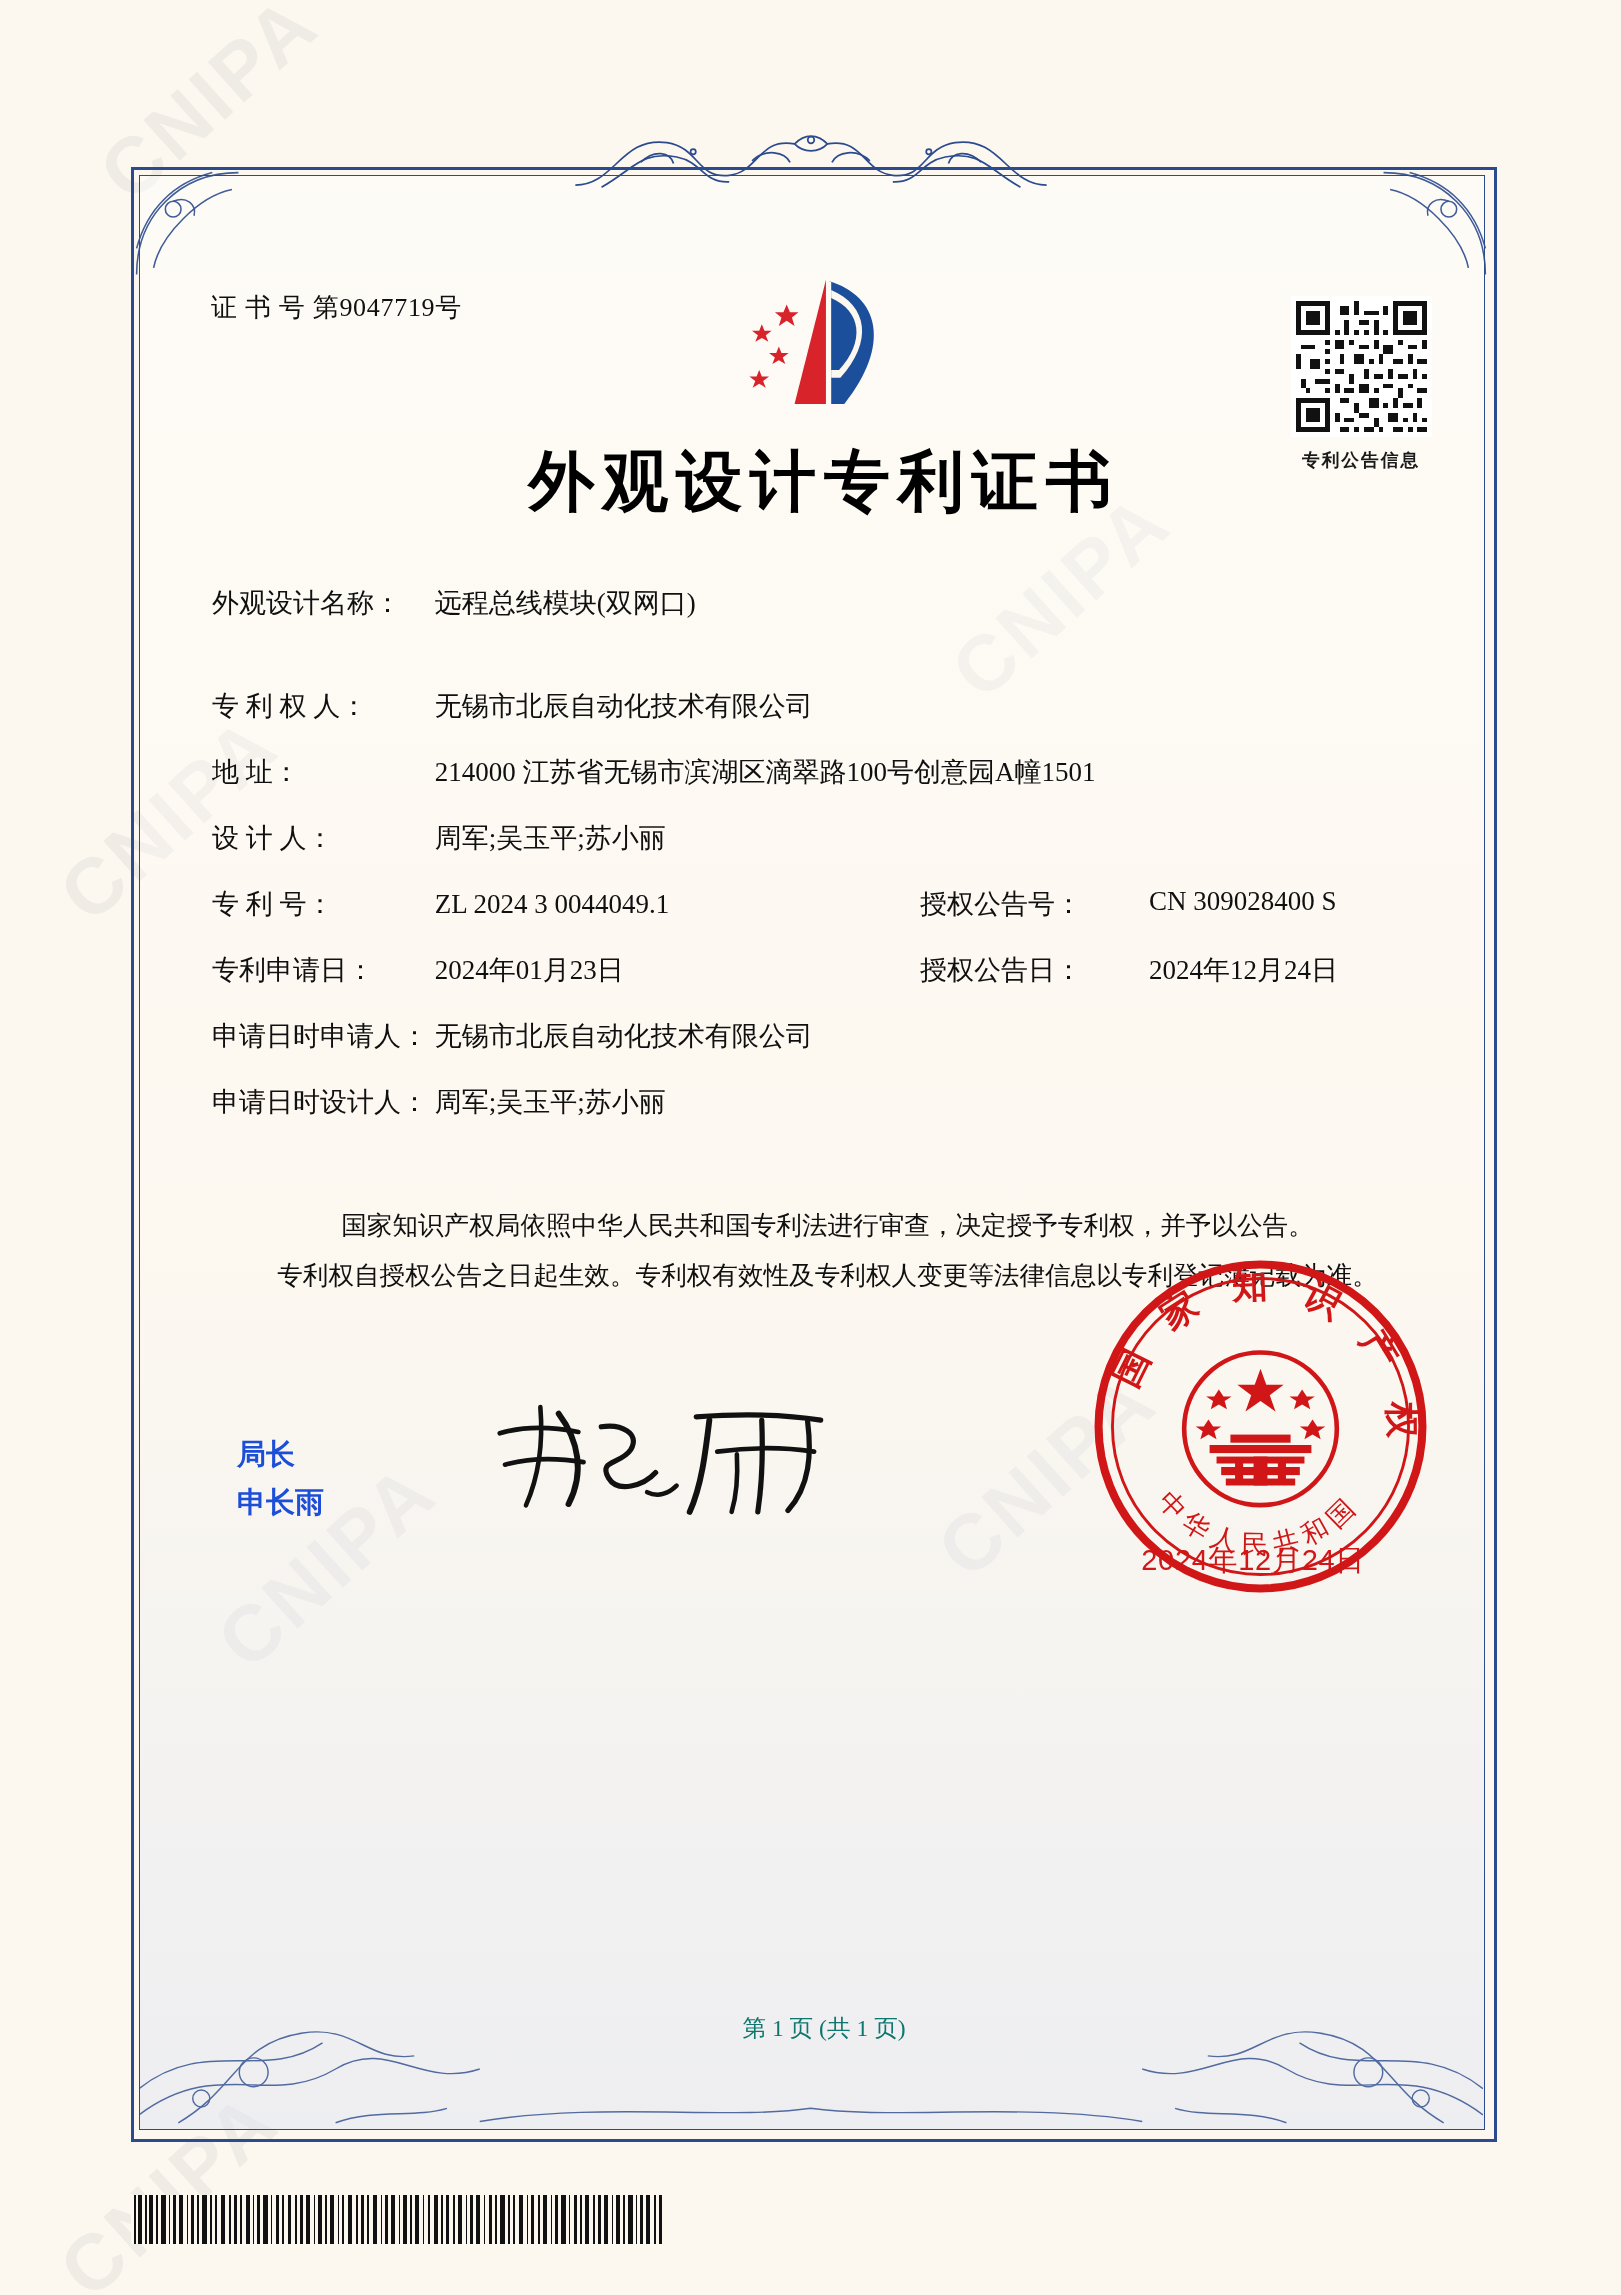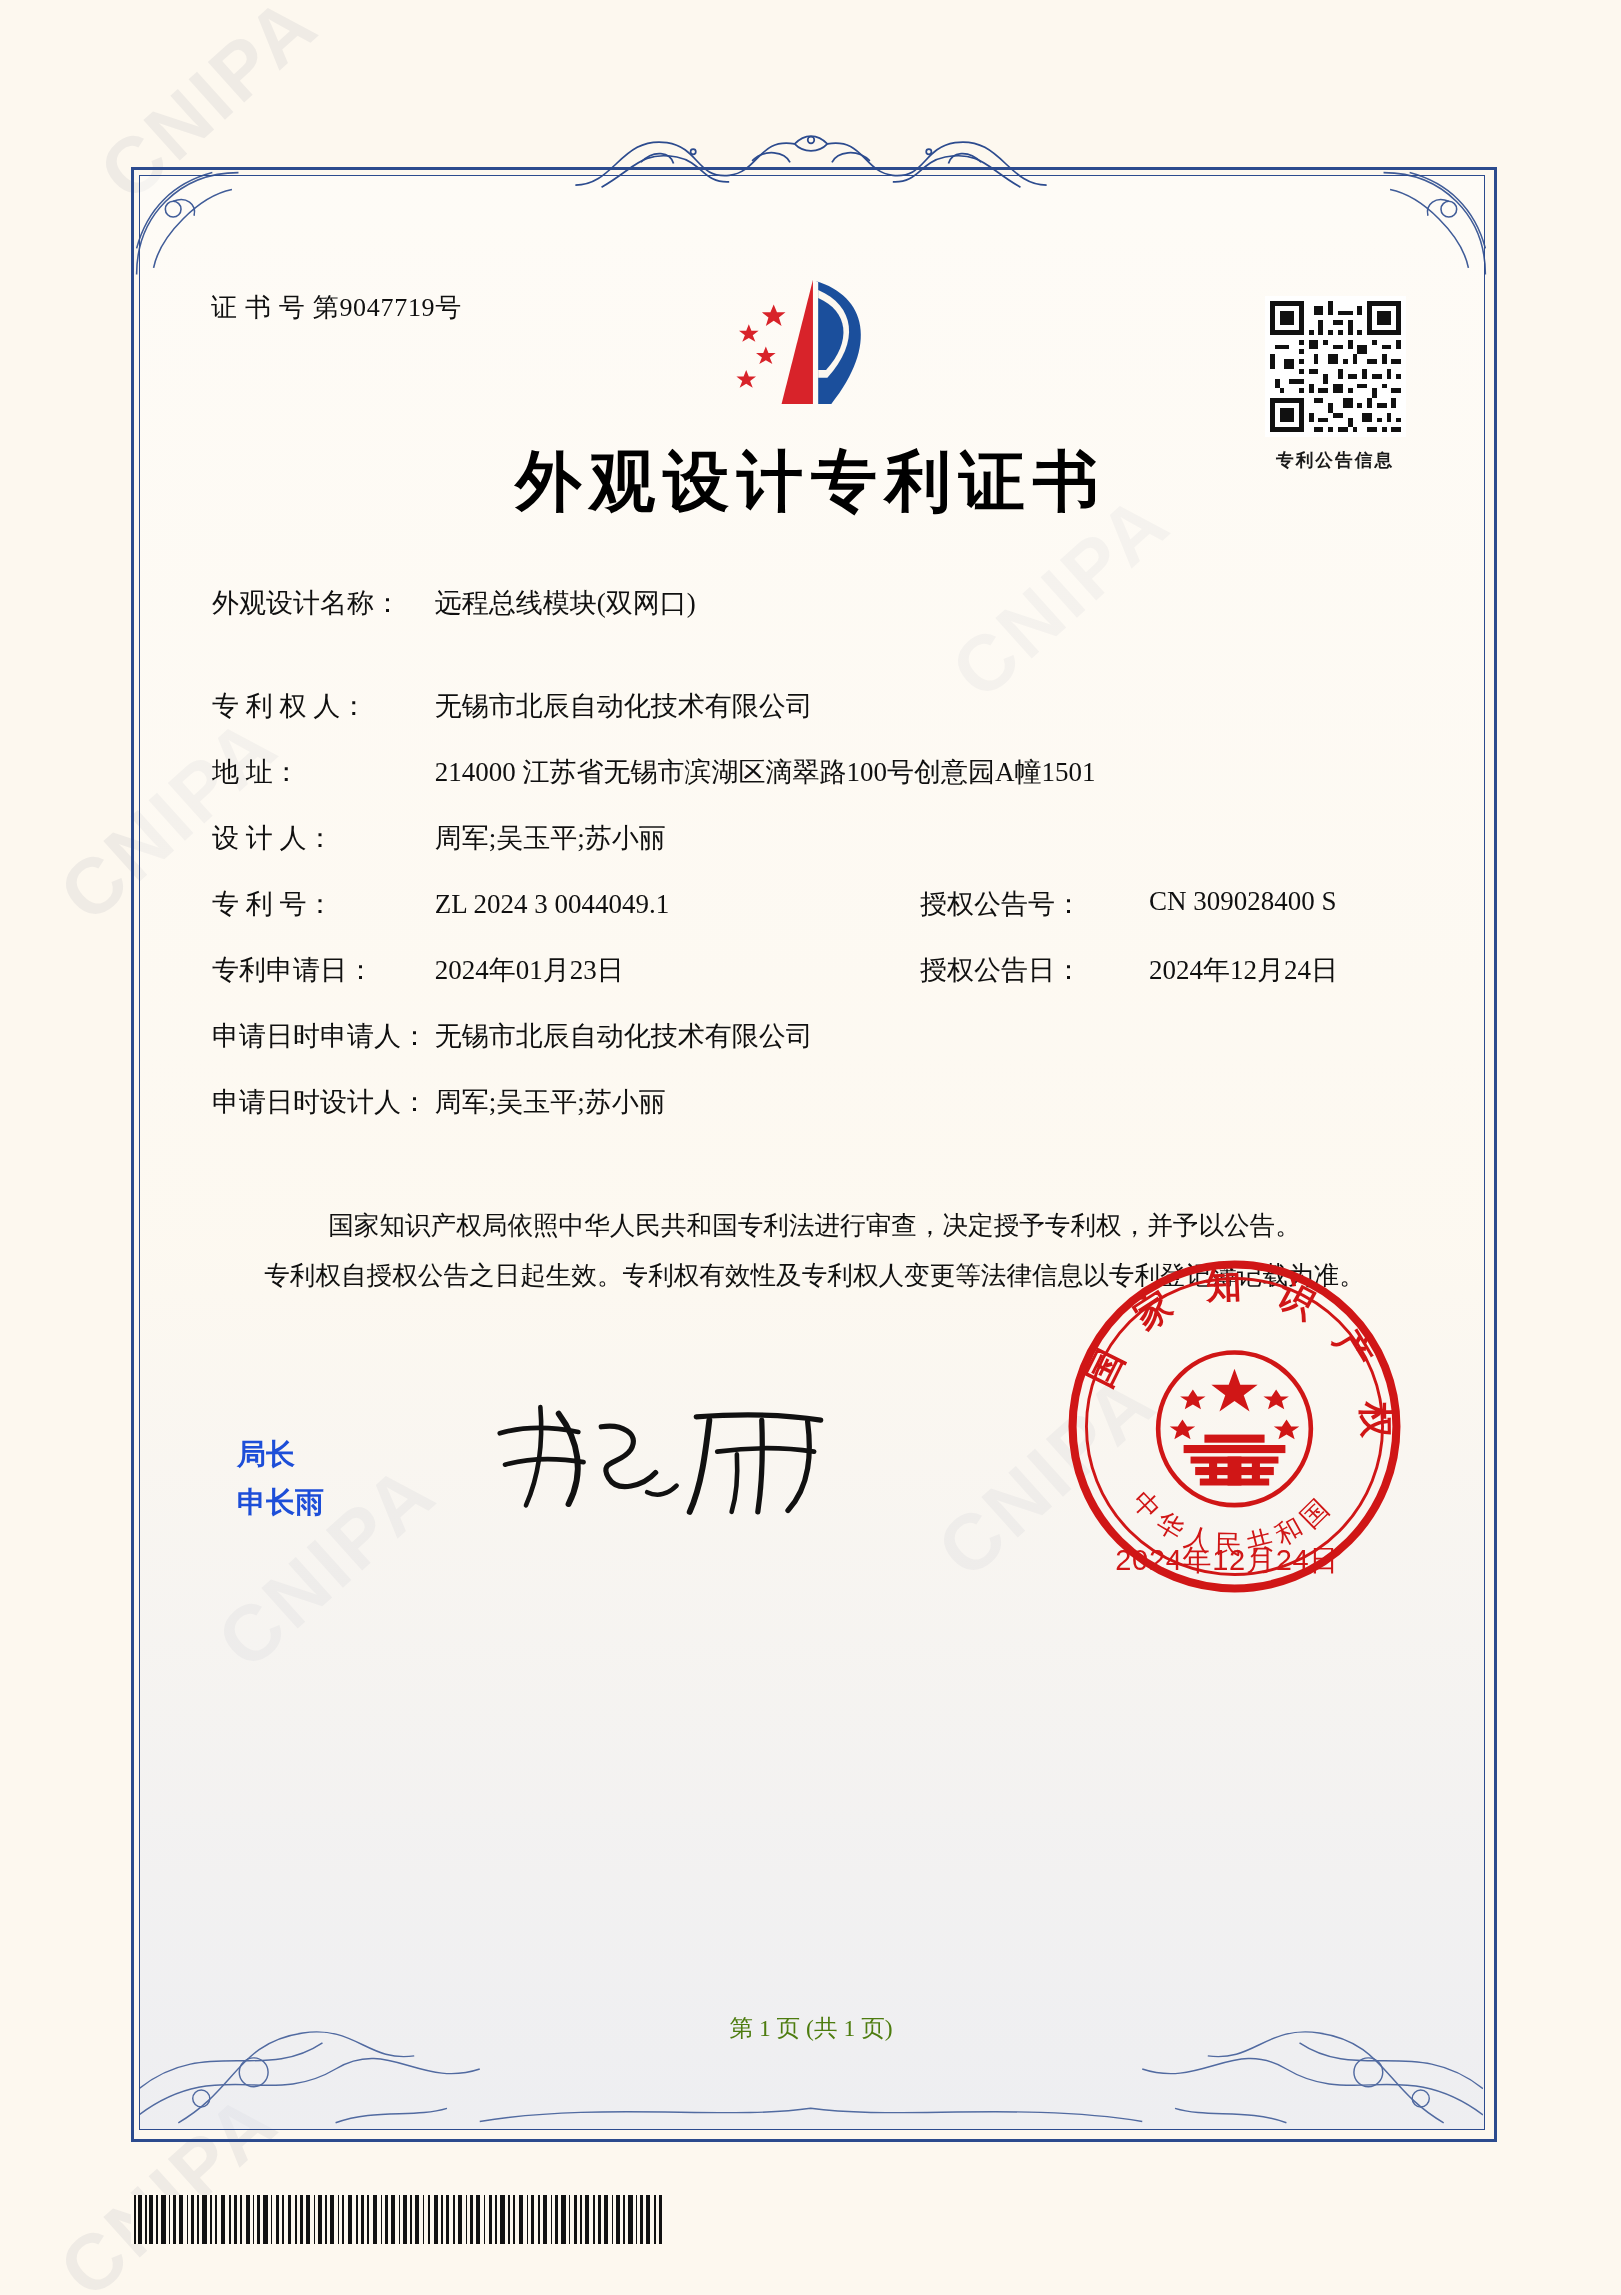--- a/index.html
+++ b/index.html
@@ -84,20 +84,21 @@
   }
 
   
   .content {
     position: absolute;
     left: 139px;
     top: 175px;
     width: 1344px;
     height: 1953px;
     z-index: 6;
+    padding-left: 26px;
   }
 
   .cert-no {
     position: absolute;
     left: 72px;
     top: 115px;
     font-size: 26px;
     color: #101010;
     letter-spacing: 0.7px;
   }
@@ -225,21 +226,21 @@
     font-family: "Liberation Sans", sans-serif;
   }
 
   .page-no {
     position: absolute;
     left: 0;
     right: 0;
     bottom: 84px;
     text-align: center;
     font-size: 23.6px;
-    color: #4d7c0f;
+    color: #0f766e;
   }
 
   .barcode {
     position: absolute;
     left: 131px;
     bottom: 51px;
     width: 537px;
     height: 49px;
     z-index: 7;
   }

